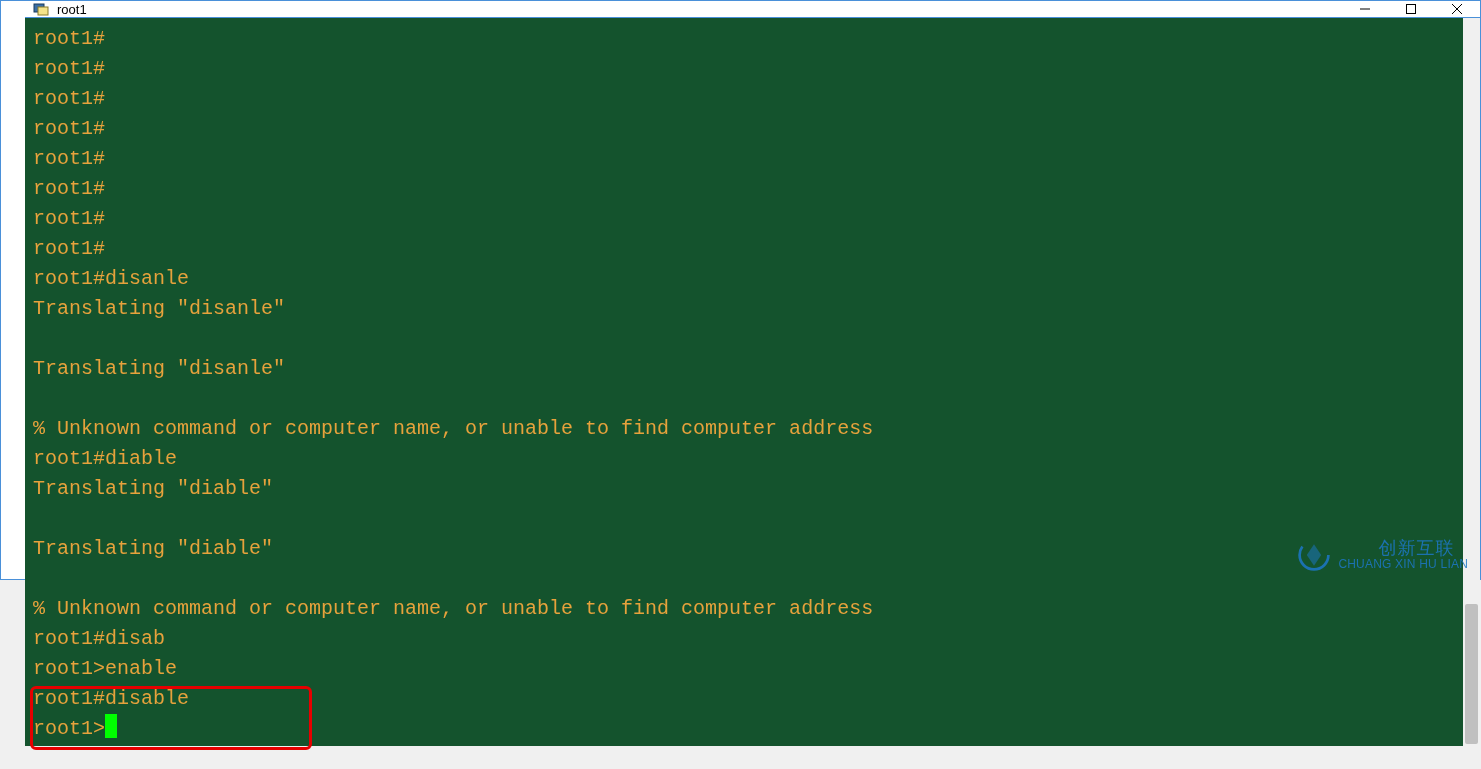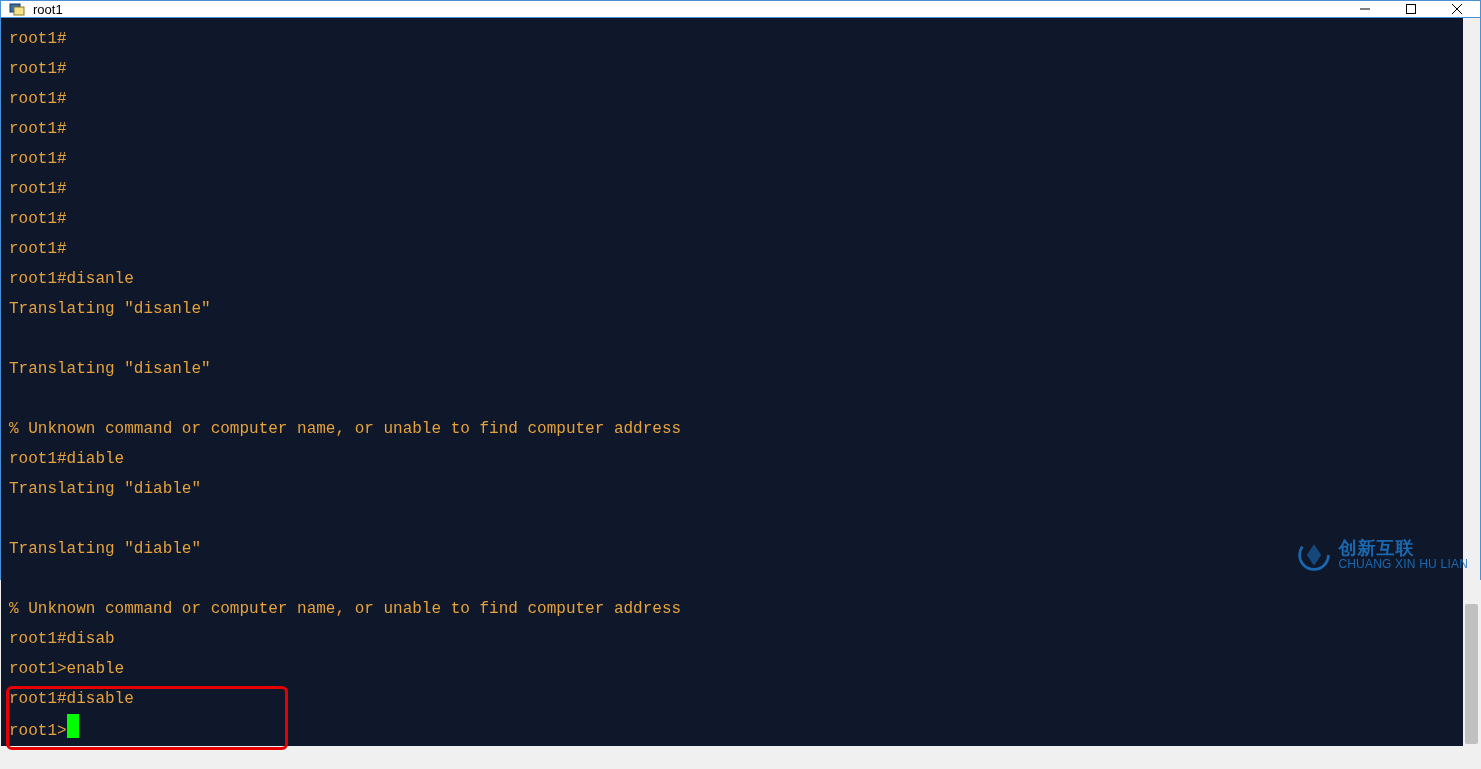--- a/index.html
+++ b/index.html
@@ -1,35 +1,35 @@
 <!DOCTYPE html>
 <html><head>
 <meta charset="utf-8">
 <style>
   * { margin: 0; padding: 0; box-sizing: border-box; }
   html, body { width: 1481px; height: 769px; font-family: "Segoe UI", Tahoma, sans-serif; background: #f0f0f0; overflow: hidden; }
-  .window { width: 1481px; height: 580px; border: 1px solid #4a90d9; background: #fff; display: flex; flex-direction: column; position: relative; }
+  .window { width: 1481px; height: 580px; border: 1px solid #4a90d9; background: #fff; display: flex; flex-direction: column; position: relative; padding-left: 24px; }
   .titlebar { height: 37px; background: #ffffff; display: flex; align-items: center; padding: 0 0 0 8px; border-bottom: 1px solid #4a90d9; }
   .app-icon { width: 16px; height: 16px; margin-right: 8px; display: inline-flex; align-items: center; justify-content: center; }
   .title-text { font-size: 13px; color: #000; flex: 1; }
   .win-controls { display: flex; height: 100%; }
   .win-btn { width: 46px; height: 100%; display: flex; align-items: center; justify-content: center; background: transparent; border: none; cursor: pointer; }
   .win-btn svg { width: 10px; height: 10px; }
   .terminal-wrap { flex: 1; display: flex; background: #3b3b3b; position: relative; }
-  .terminal { flex: 1; background: #0f172a; padding: 6px 4px 2px 8px; font-family: "Consolas","Courier New",monospace; font-size: 16px; line-height: 30px; color: #e6a23c; position: relative; white-space: pre; overflow: hidden; }
+  .terminal { flex: 1; background: #14532d; padding: 6px 4px 2px 8px; font-family: "Consolas","Courier New",monospace; font-size: 20px; line-height: 30px; color: #e6a23c; position: relative; white-space: pre; overflow: hidden; }
   .scrollbar { width: 17px; background: #f0f0f0; display: flex; flex-direction: column; }
   .scroll-track { flex: 1; background: #f0f0f0; position: relative; }
   .scroll-thumb { position: absolute; left: 2px; right: 2px; background: #c0c0c0; border-radius: 2px; }
   .line { display: block; height: 30px; }
   .cursor { display: inline-block; width: 12px; height: 24px; background: #00ff00; vertical-align: text-bottom; margin-bottom: 2px; }
   .highlight-box { position: absolute; border: 3px solid #e60000; border-radius: 6px; pointer-events: none; }
   .watermark { position: absolute; bottom: 6px; right: 12px; display: flex; align-items: center; gap: 6px; opacity: 0.85; pointer-events: none; }
   .watermark-logo { width: 36px; height: 36px; }
   .watermark-text { font-family: "Microsoft YaHei","Segoe UI",sans-serif; line-height: 1.05; }
-  .watermark-main { font-size: 18px; font-weight: 700; color: #1d77c7; letter-spacing: 1px; }
+  .watermark-main { font-size: 18px; font-weight: 400; color: #1d77c7; letter-spacing: 1px; margin-left: 40px; }
   .watermark-sub { font-size: 12px; color: #1d77c7; letter-spacing: 0.2px; }
 </style>
 </head>
 <body>
 
 <div class="window">
   <div class="titlebar">
     <span class="app-icon">
       <svg viewBox="0 0 16 16">
           <rect x="1" y="3" width="10" height="8" fill="#3b6ea5" stroke="#1a3a5c"></rect>

